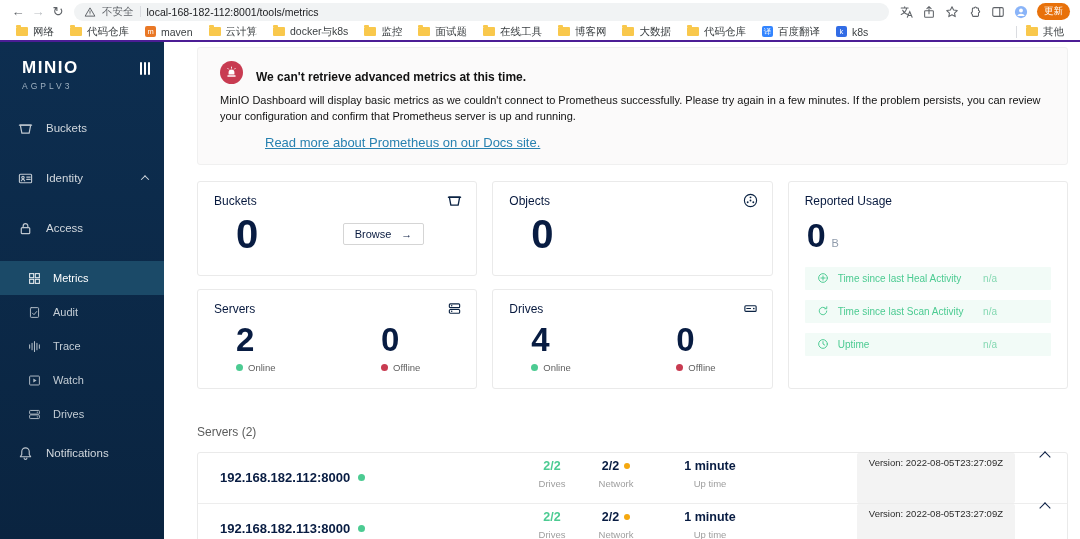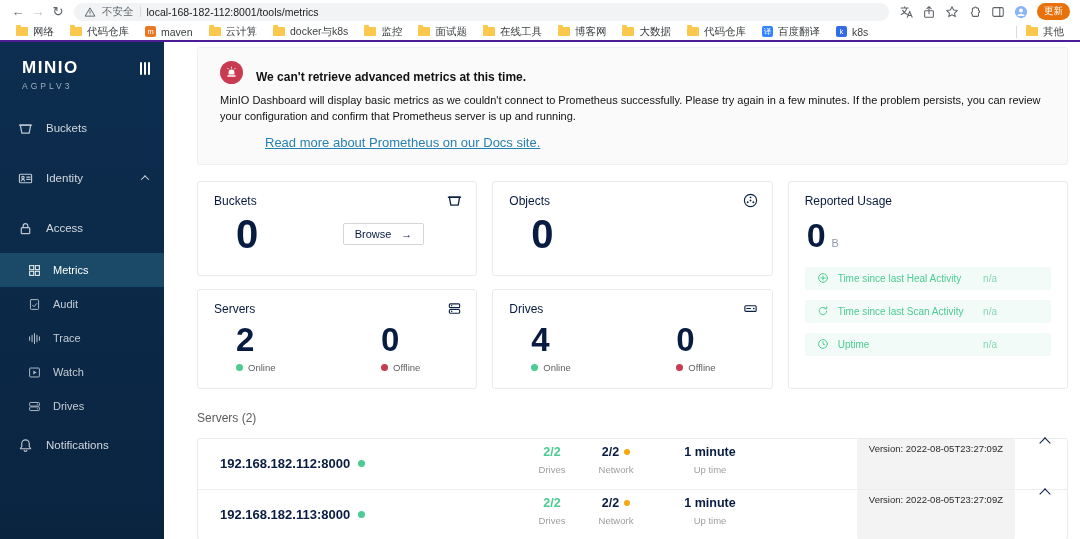--- a/index.html
+++ b/index.html
@@ -36,21 +36,21 @@
   .logo-block { padding:16px 0 0 22px; }
   .logo-text { color:#fff; font-size:17px; font-weight:700; letter-spacing:1.5px; }
   .license { margin-top:3px; font-size:8.5px; letter-spacing:3px; color:#9fb1c1; }
   .collapse-btn { position:absolute; top:20px; right:14px; display:flex; gap:2px; cursor:pointer; }
   .collapse-btn i { width:2px; height:13px; background:#fff; border-radius:1px; display:block; }
   .nav { margin-top:12px; }
   .nav-item { height:50px; display:flex; align-items:center; padding:0 16px 0 18px; font-size:11.5px; color:#d2d8de; cursor:pointer; }
   .nav-item svg { width:15px; height:15px; margin-right:13px; flex-shrink:0; opacity:.9; }
   .subnav .nav-item { height:34px; padding-left:28px; font-size:11px; color:#c4cdd5; }
   .subnav .nav-item svg { width:13px; height:13px; margin-right:12px; }
-  .nav-item.active { background:#1b4a68; color:#fff; }
+  .nav-item.active { background:#1b4a68; color:#fff;margin-top:8px; }
   .chev { width:6px; height:6px; border-right:1.3px solid currentColor; border-bottom:1.3px solid currentColor; display:inline-block; margin-left:auto; }
   .chev.down { transform:rotate(45deg) translate(-1px,-1px); }
   .chev.up { transform:rotate(-135deg) translate(-1px,-1px); }
 
   
   .main { flex:1; background:#fff; padding:5px 12px 0 33px; overflow:hidden; }
   .alert { background:#fbfafa; border:1px solid #f0f0f0; border-radius:3px; padding:13px 22px; }
   .alert-head { display:flex; align-items:flex-end; gap:13px; }
   .alert-icon { width:23px; height:23px; border-radius:50%; background:#c83b51; display:flex; align-items:center; justify-content:center; flex-shrink:0; }
   .alert-icon svg { width:13px; height:13px; }
@@ -81,21 +81,21 @@
 
   .card.tall { grid-column:3; grid-row:1 / span 2; }
   .ru-value { margin:10px 0 0 2px; display:flex; align-items:baseline; gap:6px; }
   .ru-num { font-size:34px; font-weight:700; color:#081c42; line-height:1; }
   .ru-unit { font-size:11px; color:#8f9bab; }
   .ru-rows { margin-top:15px; display:flex; flex-direction:column; gap:10px; }
   .ru-row { height:23px; background:#f2fbf7; display:flex; align-items:center; padding:0 12px; color:#4ccb92; font-size:10px; border-radius:1px; }
   .ru-row svg { width:12px; height:12px; margin-right:9px; flex-shrink:0; }
   .ru-val { margin-left:auto; margin-right:42px; color:#85d8b2; }
 
-  .section-head { margin-top:22px; font-size:12px; color:#5b5c5c; }
+  .section-head { margin-top:36px; font-size:12px; color:#5b5c5c; }
   .server-list { margin-top:13px; border:1px solid #eaeaea; border-radius:3px; background:#fff; }
   .server-row { height:50px; display:flex; padding:0 18px 0 22px; }
   .server-row + .server-row { border-top:1px solid #ededed; }
   .addr { font-size:13px; font-weight:600; color:#081c42; display:flex; align-items:center; gap:8px; width:300px; flex-shrink:0; }
   .scol { width:64px; text-align:center;margin-top:6px; }
   .scol .val { font-size:12.5px; font-weight:600; color:#081c42; display:flex; align-items:center; justify-content:center; gap:5px; }
   .scol .val.green { color:#4ccb92; }
   .scol .lbl { font-size:9.5px; color:#9e9e9e; margin-top:3px; }
   .scol.wide { width:96px; margin-left:14px; }
   .version-badge { margin-left:auto; margin-right:26px; background:#f3f3f3; border-radius:2px; padding:4px 12px; font-size:9.5px; color:#2b2b2b; white-space:nowrap; }

